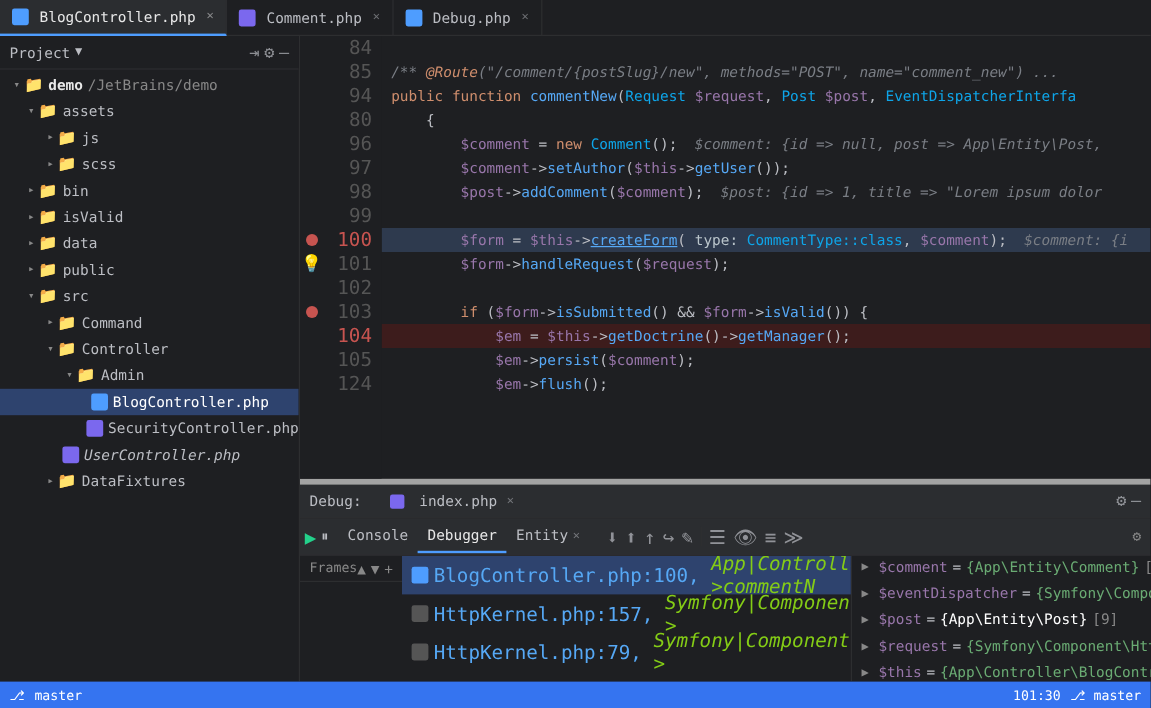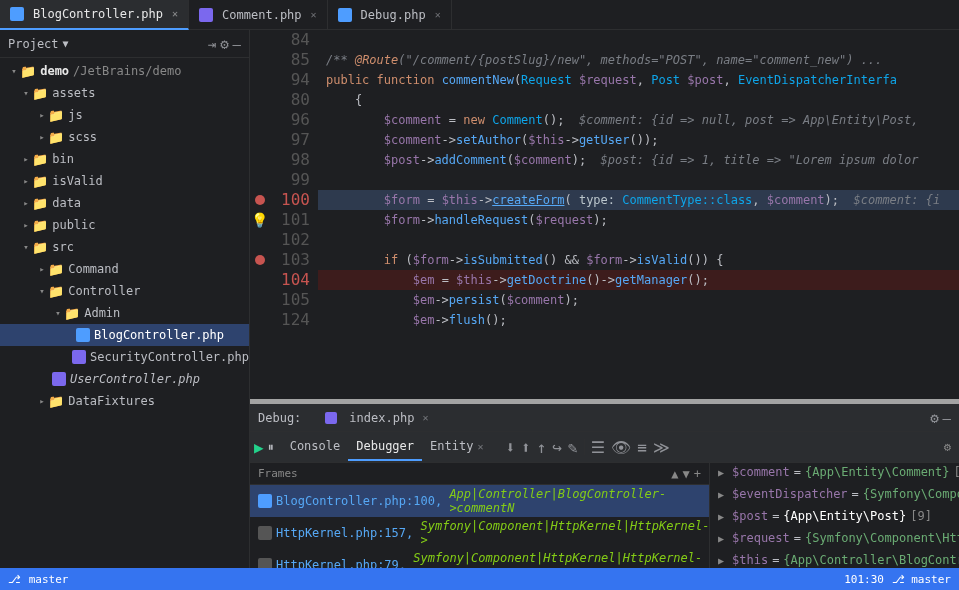--- a/index.html
+++ b/index.html
@@ -88,31 +88,31 @@
     .debug-tab-close { opacity: 0.5; cursor: pointer; font-size: 10px; }
     .debug-controls { display: flex; align-items: center; gap: 4px; margin-left: auto; }
     .debug-ctrl-btn { cursor: pointer; color: #bcbec4; opacity: 0.7; font-size: 14px; }
     .debug-tab { padding: 0 8px; height: 28px; display: flex; align-items: center; cursor: pointer; color: #bcbec4; font-size: 12px; border-bottom: 2px solid transparent; }
     .debug-tab.active { color: #e8e8e8; border-bottom: 2px solid #4e9dff; }
     .debug-tab-close-x { margin-left: 4px; opacity: 0.5; font-size: 10px; }
     .dtb-btn { cursor: pointer; color: #bcbec4; opacity: 0.7; font-size: 16px; padding: 2px; }
     .dtb-separator { width: 1px; height: 16px; background: #2d2e30; margin: 0 2px; }
 
     .debug-body { display: flex; flex: 1; overflow: hidden; }
-    .debug-left { width: 460px; flex-shrink: 0; border-right: 1px solid #2d2e30; overflow: hidden; display: flex; flex-direction: column; }
+    .debug-left { width: 460px; flex-shrink: 0; border-right: 1px solid #2d2e30; overflow: hidden; display: flex; }
     .debug-right { flex: 1; overflow: hidden; display: flex; flex-direction: column; }
 
     .debug-section-header { padding: 2px 8px; color: #888; font-size: 11px; display: flex; align-items: center; height: 22px; border-bottom: 1px solid #2d2e30; justify-content: space-between; }
     .debug-section-btns { display: flex; gap: 4px; }
     .dbg-mini-btn { cursor: pointer; color: #888; font-size: 12px; }
 
     .frames-list { overflow-y: auto; flex: 1; }
     .frame-item {
       display: flex; align-items: center; padding: 16px 8px; height: 24px;
-      cursor: pointer; font-size: 12px; color: #bcbec4;
+      cursor: pointer; font-size: 16px; color: #bcbec4;
     }
     .frame-item.active { background: #2e436e; }
     .frame-file { color: #56a8f5; }
     .frame-class { color: #84cc16; font-style: italic; }
 
     .vars-list { overflow-y: auto; flex: 1; }
     .var-item { display: flex; align-items: flex-start; padding: 2px 8px; min-height: 22px; cursor: pointer; font-size: 12px; }
     .var-arrow { width: 14px; flex-shrink: 0; color: #888; font-size: 10px; margin-top: 2px; }
     .var-name { color: #9876aa; margin-right: 4px; }
     .var-eq { color: #bcbec4; margin-right: 4px; }

